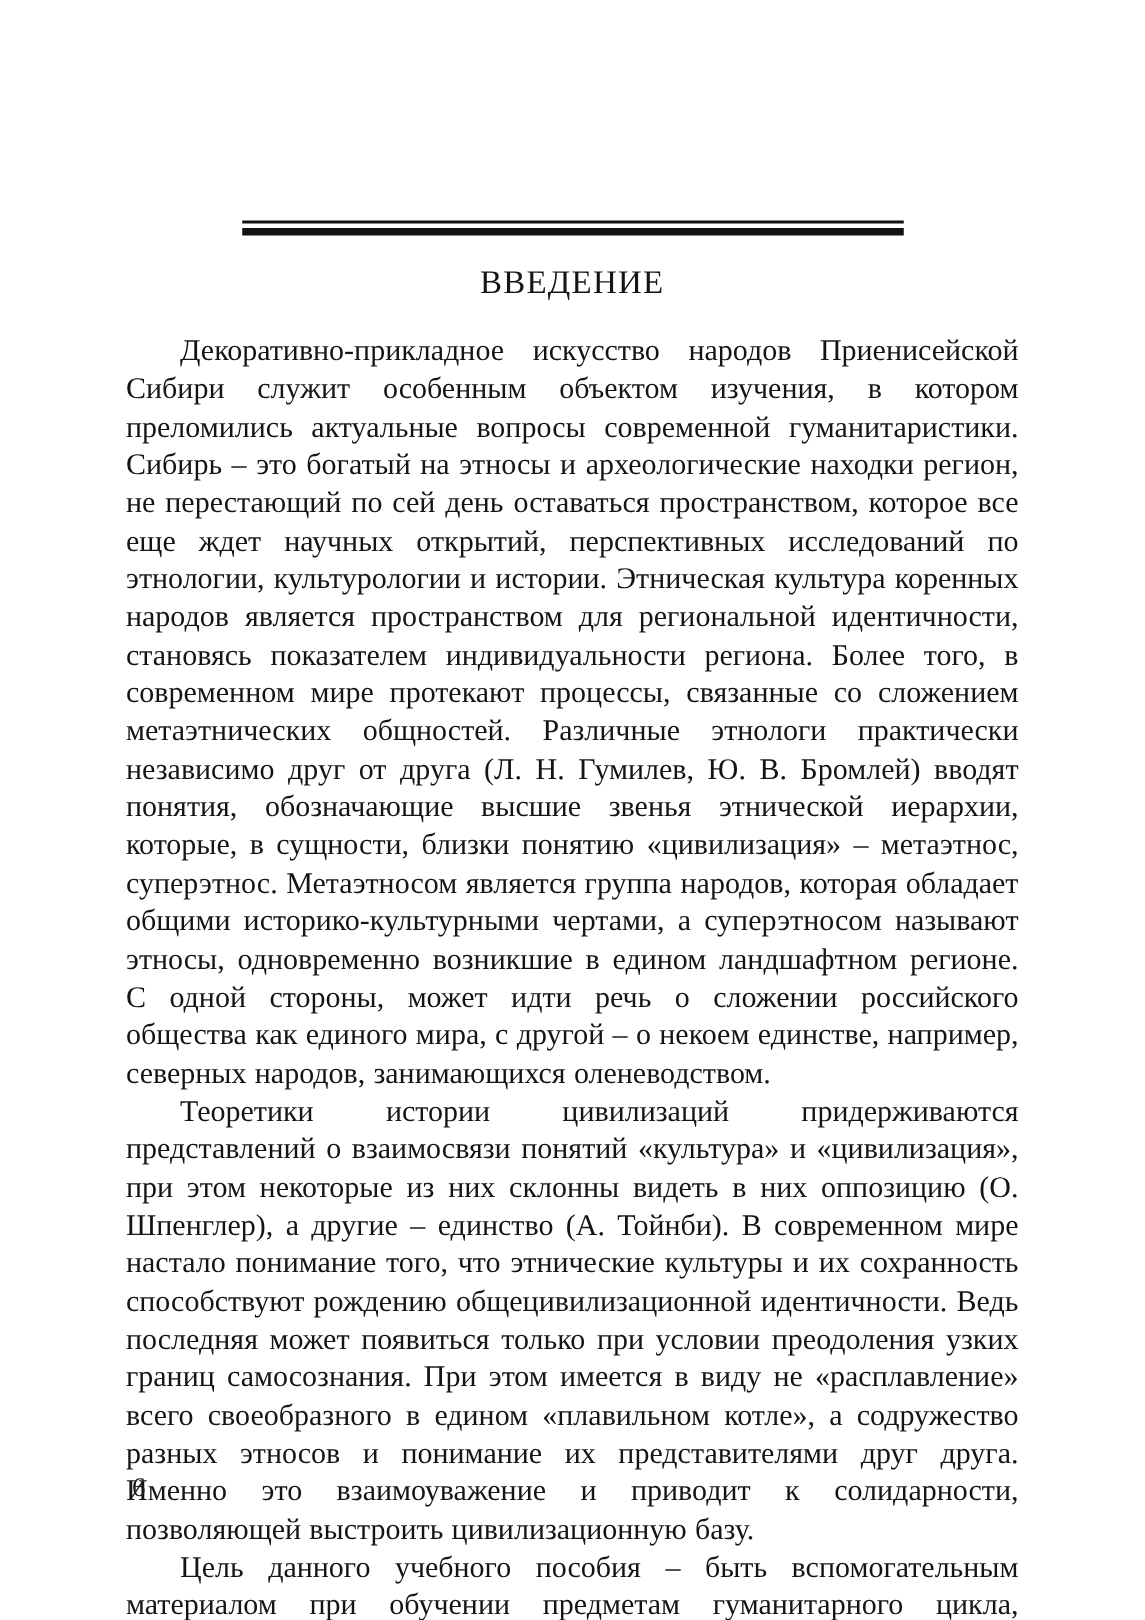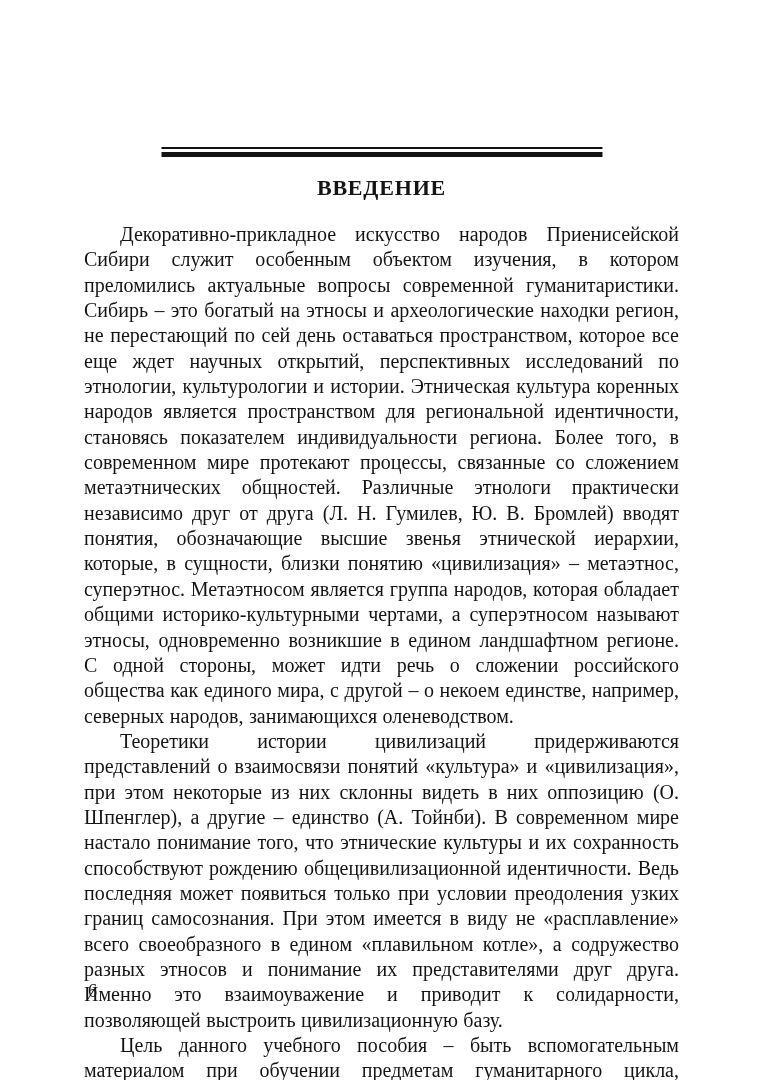--- a/index.html
+++ b/index.html
@@ -39,21 +39,21 @@
     background: #121212;
   }
   .chapter-title {
     position: absolute;
     top: 177px;
     left: 0;
     width: 763px;
     margin: 0;
     text-align: center;
     font-size: 22px;
-    font-weight: bold;
+    font-weight: normal;
     letter-spacing: 0.8px;
     line-height: 1;
     color: #151515;
   }
   .body-text {
     position: absolute;
     top: 222px;
     left: 84px;
     width: 595px;
     text-align: justify;

